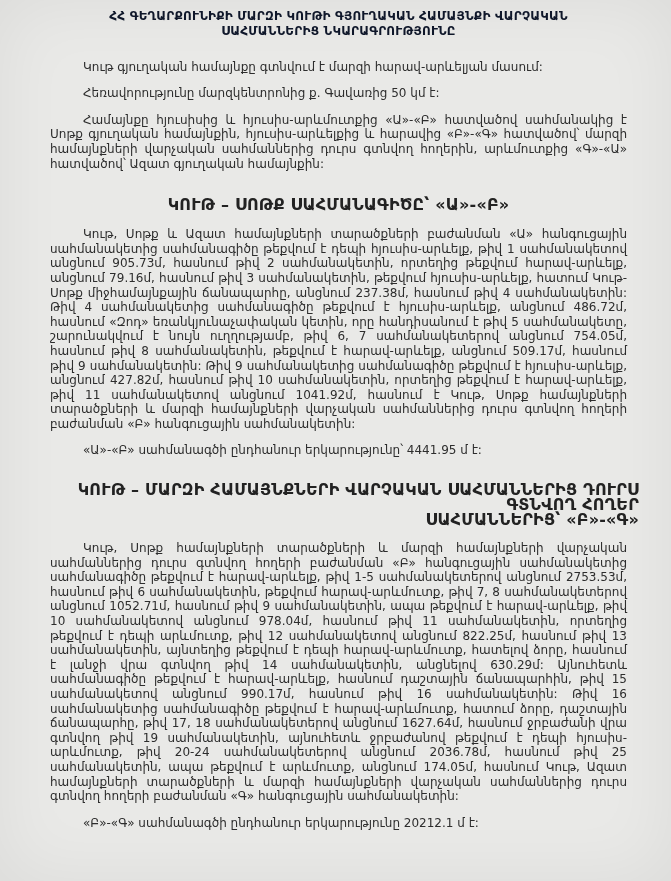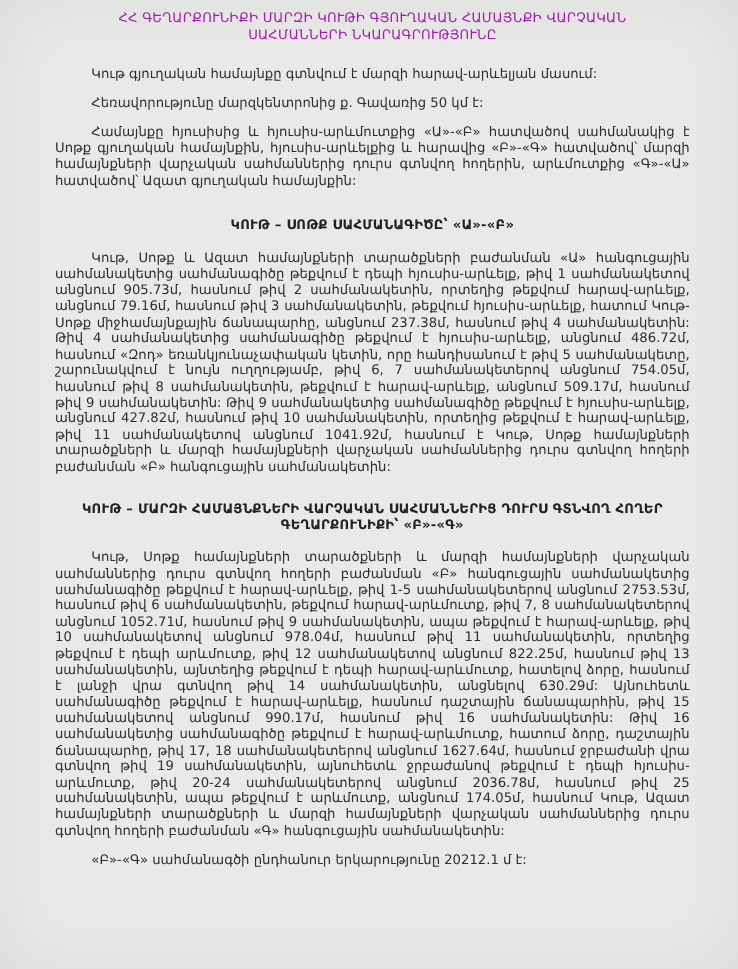--- a/index.html
+++ b/index.html
@@ -12,65 +12,66 @@
   }
   .doc {
     width: 671px;
     height: 881px;
     background: #e9e9e7;
     box-shadow: inset 0 0 70px rgba(0,0,0,0.06);
     padding: 9px 32px 0 38px;
     color: #2d2d2d;
     font-size: 12px;
   }
-  .title { text-align: center; font-weight: normal; color: #a21caf; margin: 0 0 21px 0; }
+  .title { text-align: center; font-weight: bold; color: #0f172a; margin: 0 0 21px 0; }
   .title-line { line-height: 14.8px; letter-spacing: 0.2px; }
   .para {
     margin: 12px;
     line-height: 14.6px;
     text-align: justify;
     text-indent: 33px;
   }
   .heading {
     text-align: center;
     font-weight: bold;
-    font-size: 12px;
+    font-size: 16px;
     color: #222;
     margin: 26px 0 15px 0;
     line-height: 15px;
     letter-spacing: 0.2px;
   }
-  .heading .hline { display: block; }
+  .heading .hline { display: block; text-align: right; }
   .section2 .heading { margin-top: 24px; margin-bottom: 14px; }
   .total { text-align: left; }
   .total-gap { margin-top: 11px; }
 </style>
 </head>
 <body>
 
 <div class="doc">
 
   <div class="title">
     <div class="title-line">ՀՀ ԳԵՂԱՐՔՈՒՆԻՔԻ ՄԱՐԶԻ ԿՈՒԹԻ ԳՅՈՒՂԱԿԱՆ ՀԱՄԱՅՆՔԻ ՎԱՐՉԱԿԱՆ</div>
-    <div class="title-line">ՍԱՀՄԱՆՆԵՐԻ ՆԿԱՐԱԳՐՈՒԹՅՈՒՆԸ</div>
+    <div class="title-line">ՍԱՀՄԱՆՆԵՐԻՑ ՆԿԱՐԱԳՐՈՒԹՅՈՒՆԸ</div>
   </div>
 
   <div class="intro">
     <p class="para">Կութ գյուղական համայնքը գտնվում է մարզի հարավ-արևելյան մասում:</p>
     <p class="para">Հեռավորությունը մարզկենտրոնից ք. Գավառից 50 կմ է:</p>
     <p class="para">Համայնքը հյուսիսից և հյուսիս-արևմուտքից «Ա»-«Բ» հատվածով սահմանակից է Սոթք գյուղական համայնքին, հյուսիս-արևելքից և հարավից «Բ»-«Գ» հատվածով՝ մարզի համայնքների վարչական սահմաններից դուրս գտնվող հողերին, արևմուտքից «Գ»-«Ա» հատվածով՝ Ազատ գյուղական համայնքին:</p>
   </div>
 
   <div class="section section1">
     <h2 class="heading">ԿՈՒԹ – ՍՈԹՔ ՍԱՀՄԱՆԱԳԻԾԸ՝ «Ա»-«Բ»</h2>
     <p class="para">Կութ, Սոթք և Ազատ համայնքների տարածքների բաժանման «Ա» հանգուցային սահմանակետից սահմանագիծը թեքվում է դեպի հյուսիս-արևելք, թիվ 1 սահմանակետով անցնում 905.73մ, հասնում թիվ 2 սահմանակետին, որտեղից թեքվում հարավ-արևելք, անցնում 79.16մ, հասնում թիվ 3 սահմանակետին, թեքվում հյուսիս-արևելք, հատում Կութ-Սոթք միջհամայնքային ճանապարհը, անցնում 237.38մ, հասնում թիվ 4 սահմանակետին: Թիվ 4 սահմանակետից սահմանագիծը թեքվում է հյուսիս-արևելք, անցնում 486.72մ, հասնում «Զոդ» եռանկյունաչափական կետին, որը հանդիսանում է թիվ 5 սահմանակետը, շարունակվում է նույն ուղղությամբ, թիվ 6, 7 սահմանակետերով անցնում 754.05մ, հասնում թիվ 8 սահմանակետին, թեքվում է հարավ-արևելք, անցնում 509.17մ, հասնում թիվ 9 սահմանակետին: Թիվ 9 սահմանակետից սահմանագիծը թեքվում է հյուսիս-արևելք, անցնում 427.82մ, հասնում թիվ 10 սահմանակետին, որտեղից թեքվում է հարավ-արևելք, թիվ 11 սահմանակետով անցնում 1041.92մ, հասնում է Կութ, Սոթք համայնքների տարածքների և մարզի համայնքների վարչական սահմաններից դուրս գտնվող հողերի բաժանման «Բ» հանգուցային սահմանակետին:</p>
+    <p class="para total">«Ա»-«Բ» սահմանագծի ընդհանուր երկարությունը՝ 4441.95 մ է:</p>
   </div>
 
   <div class="section section2">
     <h2 class="heading">
       <span class="hline">ԿՈՒԹ – ՄԱՐԶԻ ՀԱՄԱՅՆՔՆԵՐԻ ՎԱՐՉԱԿԱՆ ՍԱՀՄԱՆՆԵՐԻՑ ԴՈՒՐՍ ԳՏՆՎՈՂ ՀՈՂԵՐ</span>
-      <span class="hline">ԳԵՂԱՐՔՈՒՆԻՔԻ՝ «Բ»-«Գ»</span>
+      <span class="hline">ՍԱՀՄԱՆՆԵՐԻՑ՝ «Բ»-«Գ»</span>
     </h2>
     <p class="para">Կութ, Սոթք համայնքների տարածքների և մարզի համայնքների վարչական սահմաններից դուրս գտնվող հողերի բաժանման «Բ» հանգուցային սահմանակետից սահմանագիծը թեքվում է հարավ-արևելք, թիվ 1-5 սահմանակետերով անցնում 2753.53մ, հասնում թիվ 6 սահմանակետին, թեքվում հարավ-արևմուտք, թիվ 7, 8 սահմանակետերով անցնում 1052.71մ, հասնում թիվ 9 սահմանակետին, ապա թեքվում է հարավ-արևելք, թիվ 10 սահմանակետով անցնում 978.04մ, հասնում թիվ 11 սահմանակետին, որտեղից թեքվում է դեպի արևմուտք, թիվ 12 սահմանակետով անցնում 822.25մ, հասնում թիվ 13 սահմանակետին, այնտեղից թեքվում է դեպի հարավ-արևմուտք, հատելով ձորը, հասնում է լանջի վրա գտնվող թիվ 14 սահմանակետին, անցնելով 630.29մ: Այնուհետև սահմանագիծը թեքվում է հարավ-արևելք, հասնում դաշտային ճանապարհին, թիվ 15 սահմանակետով անցնում 990.17մ, հասնում թիվ 16 սահմանակետին: Թիվ 16 սահմանակետից սահմանագիծը թեքվում է հարավ-արևմուտք, հատում ձորը, դաշտային ճանապարհը, թիվ 17, 18 սահմանակետերով անցնում 1627.64մ, հասնում ջրբաժանի վրա գտնվող թիվ 19 սահմանակետին, այնուհետև ջրբաժանով թեքվում է դեպի հյուսիս-արևմուտք, թիվ 20-24 սահմանակետերով անցնում 2036.78մ, հասնում թիվ 25 սահմանակետին, ապա թեքվում է արևմուտք, անցնում 174.05մ, հասնում Կութ, Ազատ համայնքների տարածքների և մարզի համայնքների վարչական սահմաններից դուրս գտնվող հողերի բաժանման «Գ» հանգուցային սահմանակետին:</p>
     <p class="para total total-gap">«Բ»-«Գ» սահմանագծի ընդհանուր երկարությունը 20212.1 մ է:</p>
   </div>
 
 </div>
 
 </body></html>

